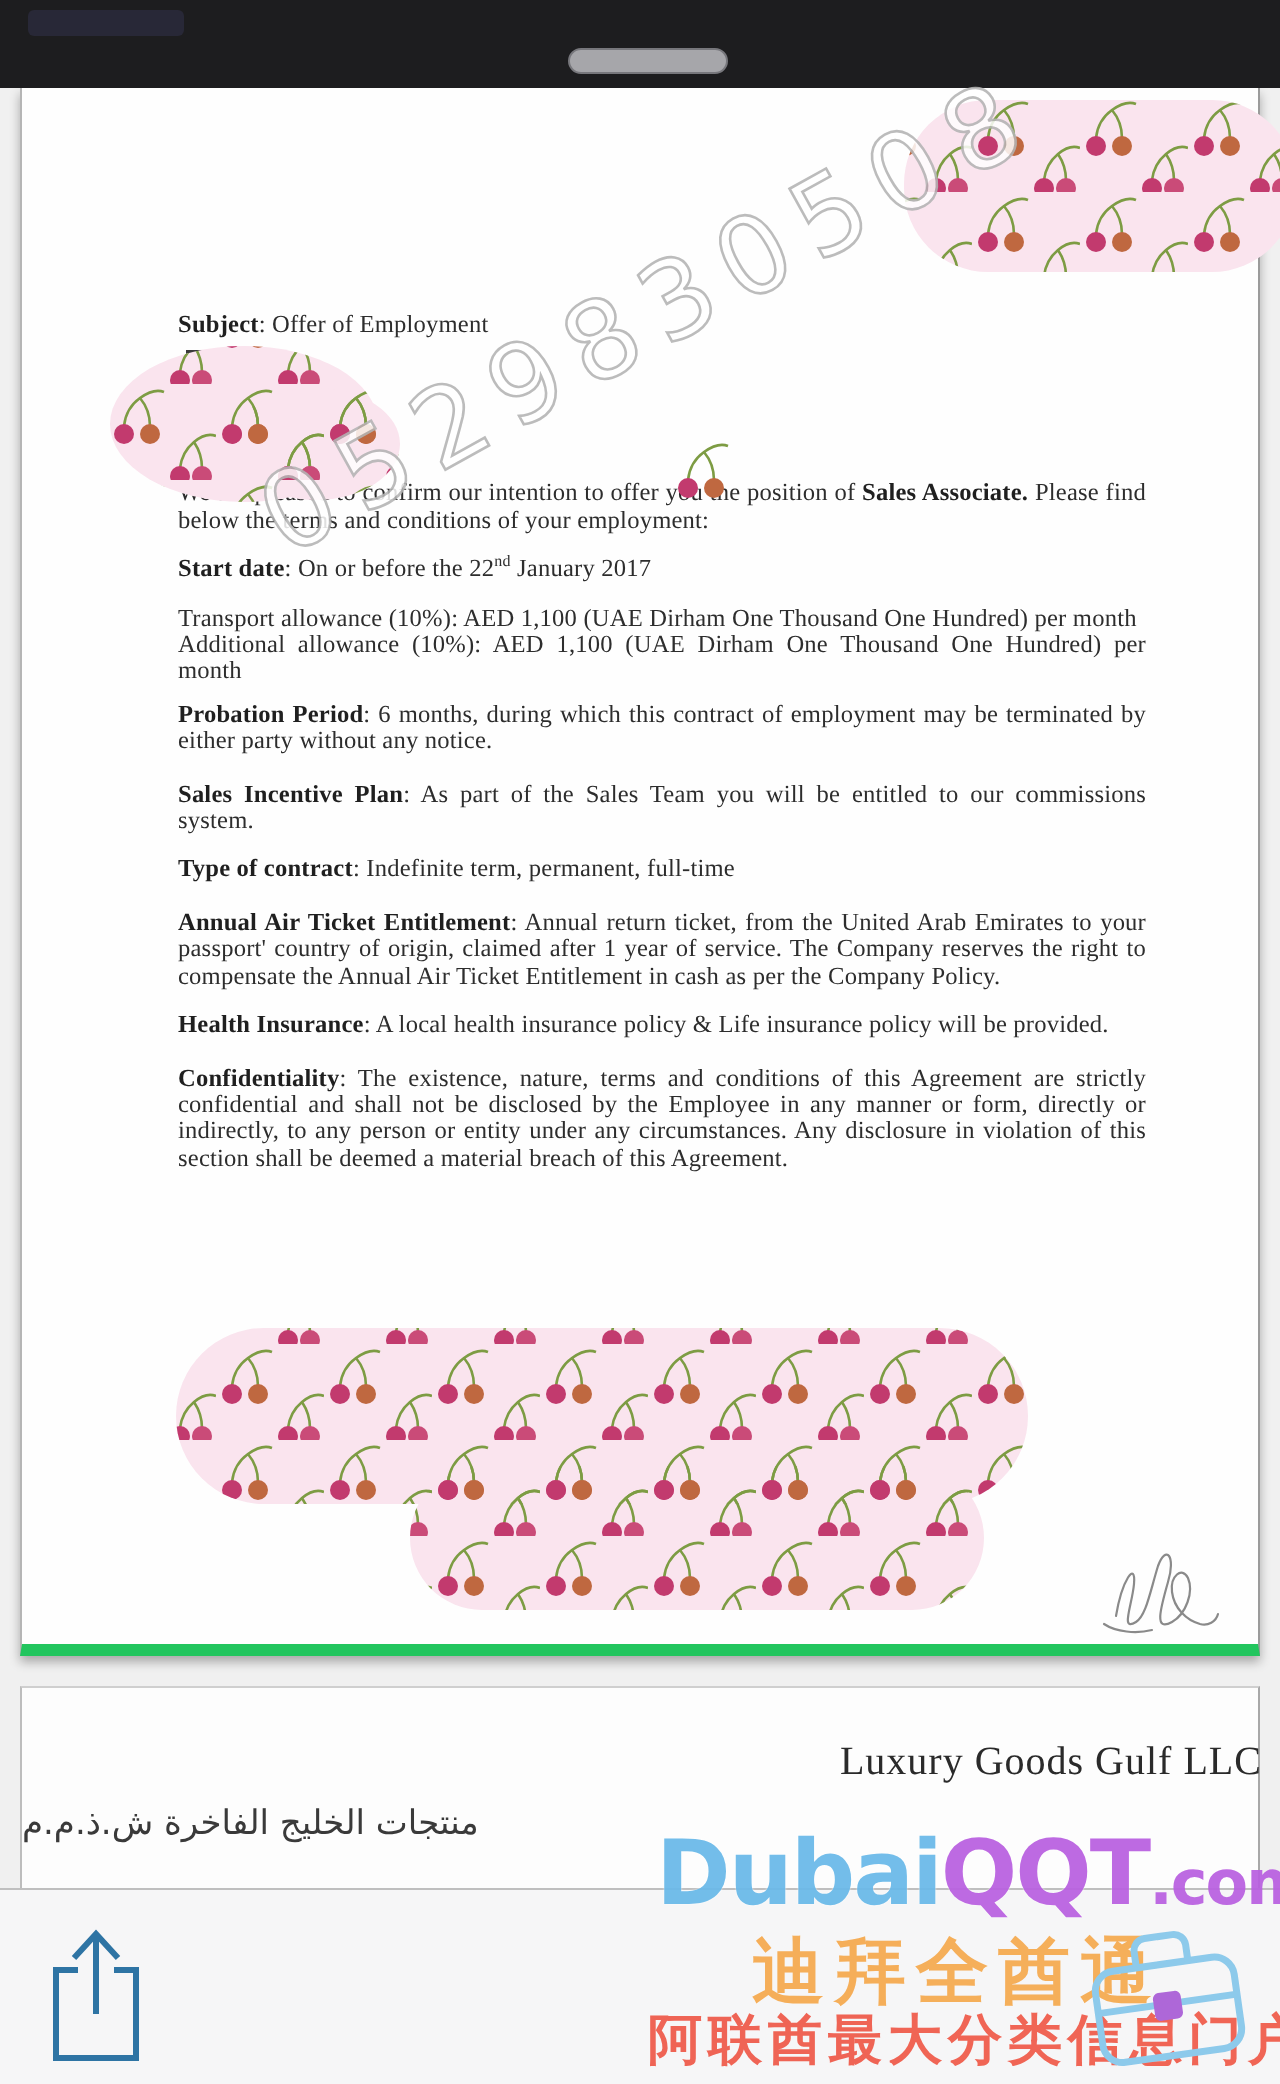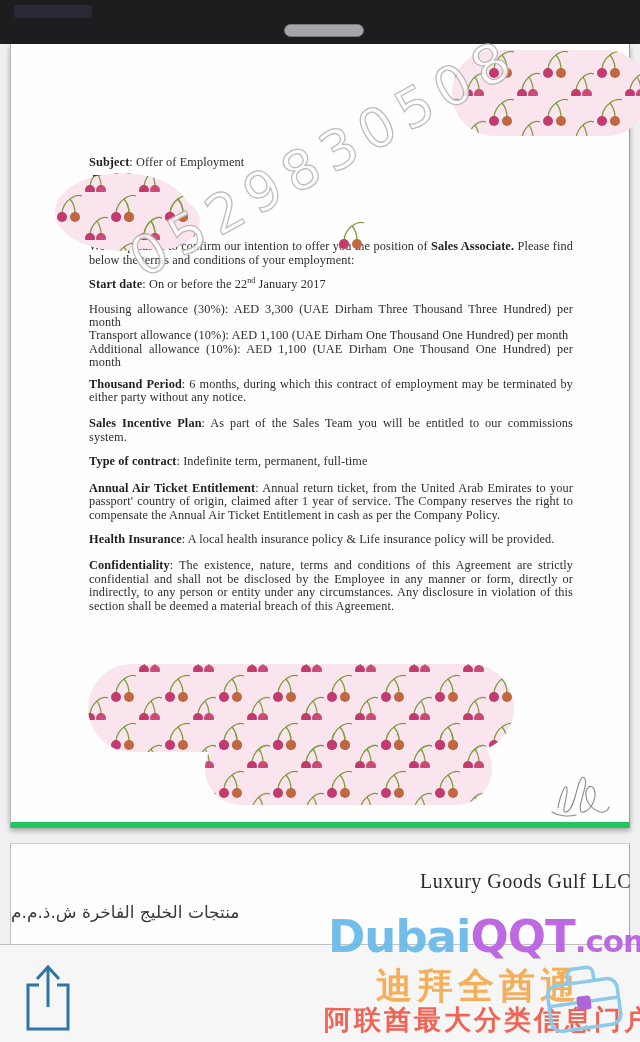--- a/index.html
+++ b/index.html
@@ -76,26 +76,25 @@
     <div class="para">
       <b>Subject</b><span>: Offer of Employment</span>
     </div>
     <div class="para m-intro">
       <span>We are pleased to confirm our intention to offer you the position of </span><b>Sales Associate.</b><span> Please find below the terms and conditions of your employment:</span>
     </div>
     <div class="para m-11">
       <b>Start date</b><span>: On or before the 22</span><sup>nd</sup><span> January 2017</span>
     </div>
     <div class="para m-11">
-      <div>Housing allowance (30%): AED 3,300 (UAE Dirham Three Thousand Three Hundred) per month</div>
       <div>Transport allowance (10%): AED 1,100 (UAE Dirham One Thousand One Hundred) per month</div>
       <div>Additional allowance (10%): AED 1,100 (UAE Dirham One Thousand One Hundred) per month</div>
     </div>
     <div class="para m-8">
-      <b>Thousand Period</b><span>: 6 months, during which this contract of employment may be terminated by either party without any notice.</span>
+      <b>Probation Period</b><span>: 6 months, during which this contract of employment may be terminated by either party without any notice.</span>
     </div>
     <div class="para m-13">
       <b>Sales Incentive Plan</b><span>: As part of the Sales Team you will be entitled to our commissions system.</span>
     </div>
     <div class="para m-11">
       <b>Type of contract</b><span>: Indefinite term, permanent, full-time</span>
     </div>
     <div class="para m-13">
       <b>Annual Air Ticket Entitlement</b><span>:  Annual return ticket, from the United Arab Emirates to your passport' country of origin, claimed after 1 year of service. The Company reserves the right to compensate the Annual Air Ticket Entitlement in cash as per the Company Policy.</span>
     </div>

